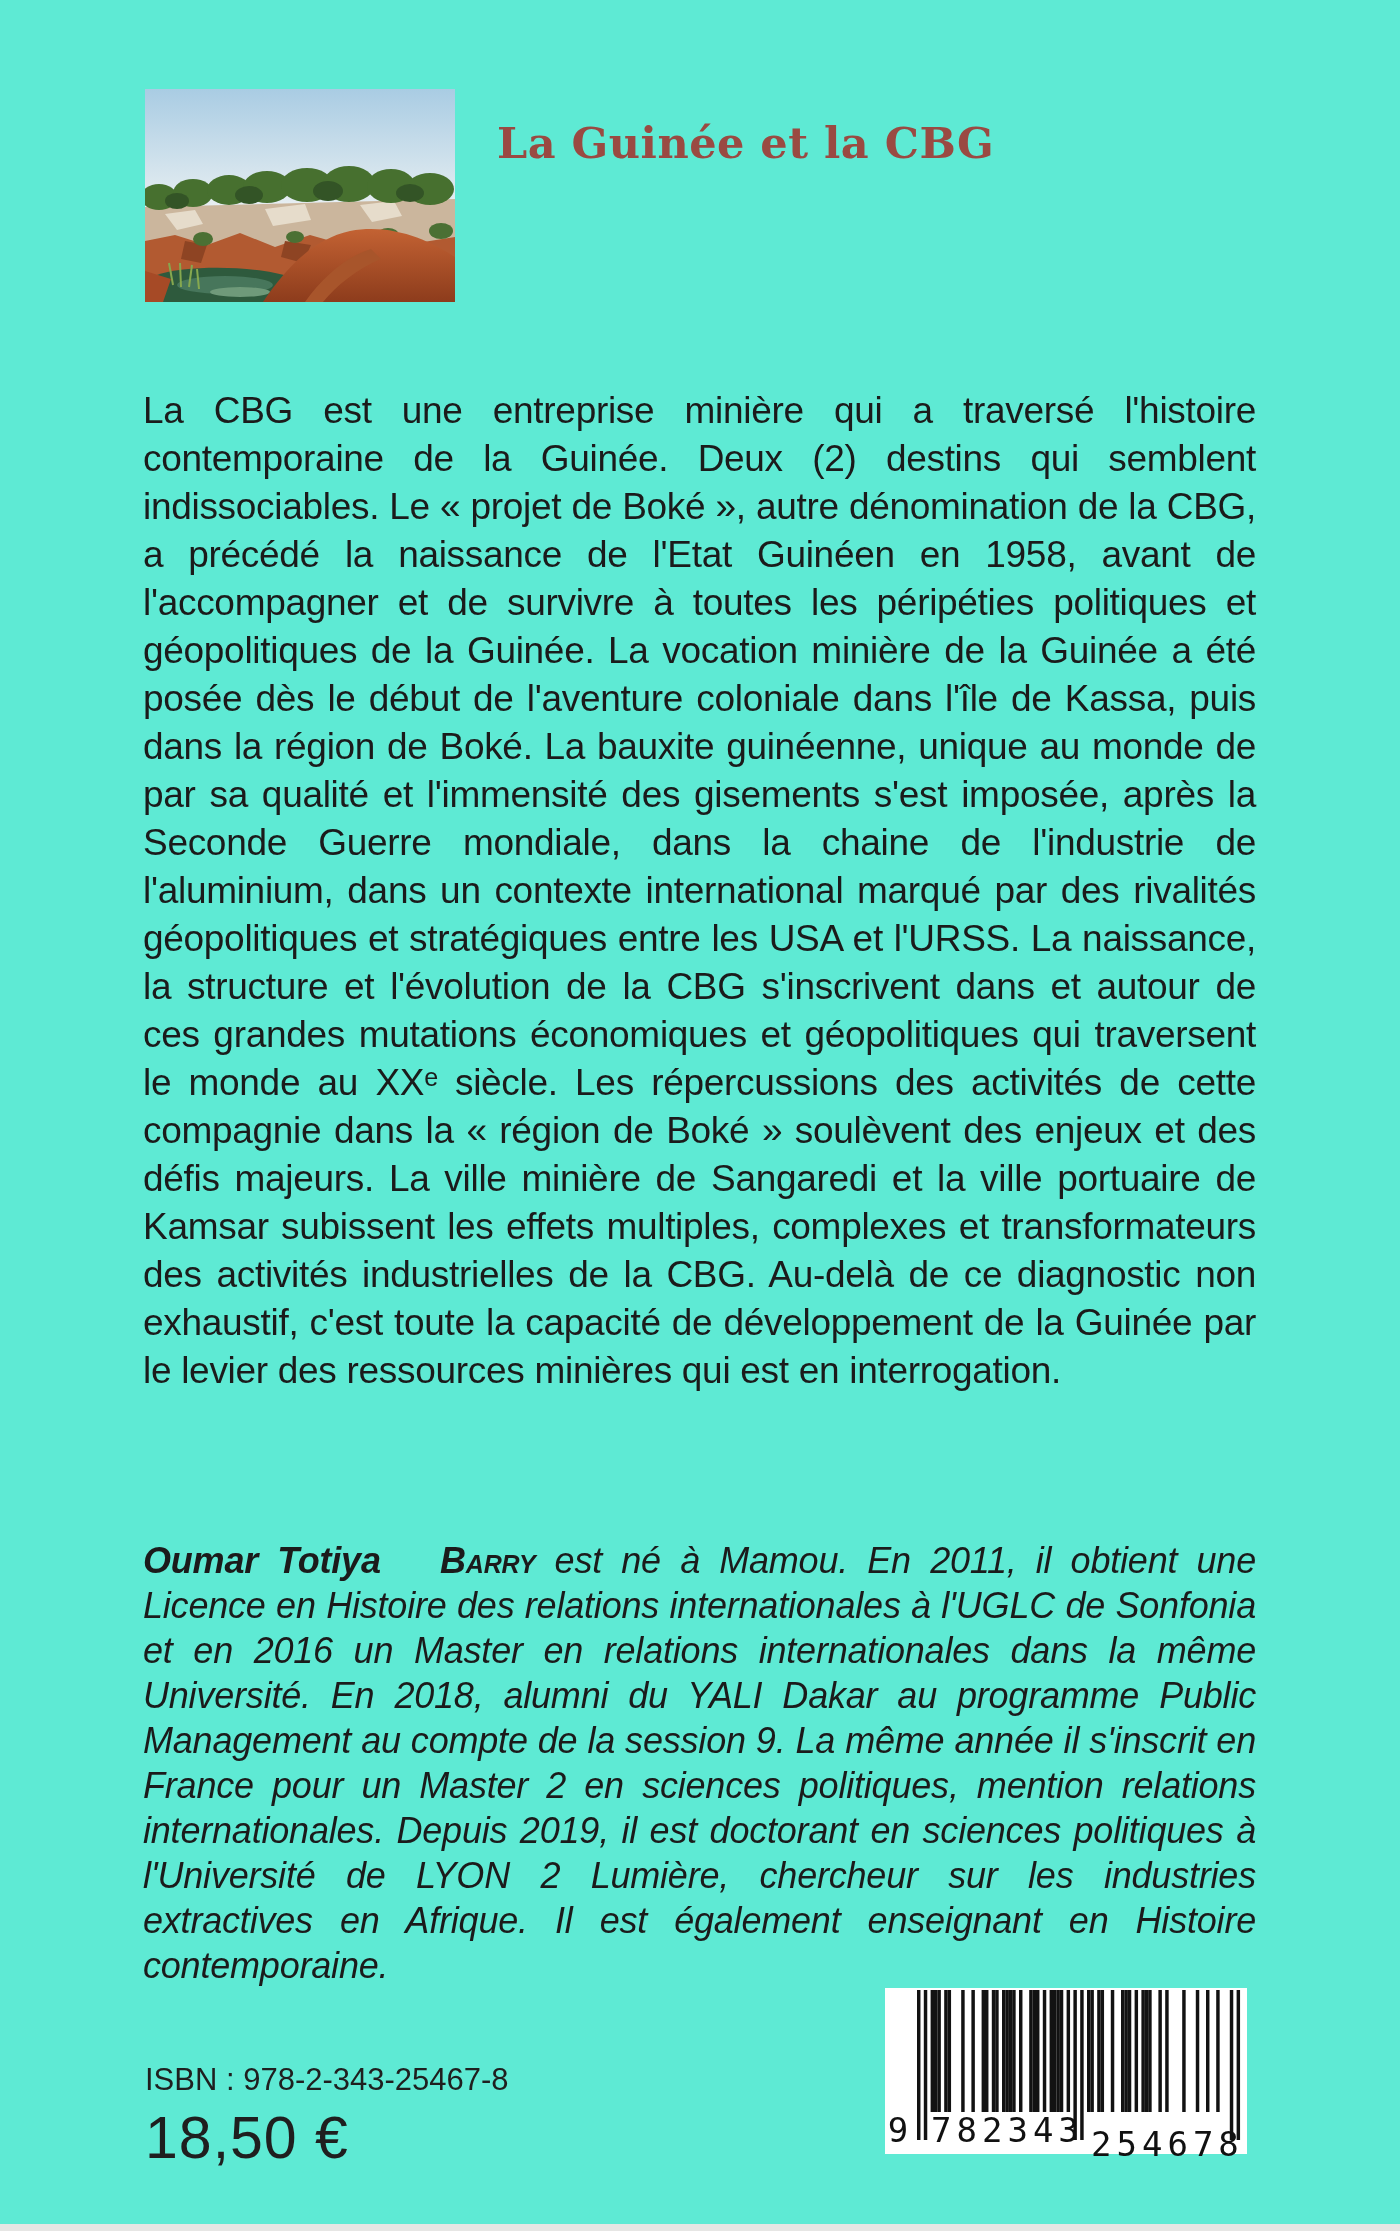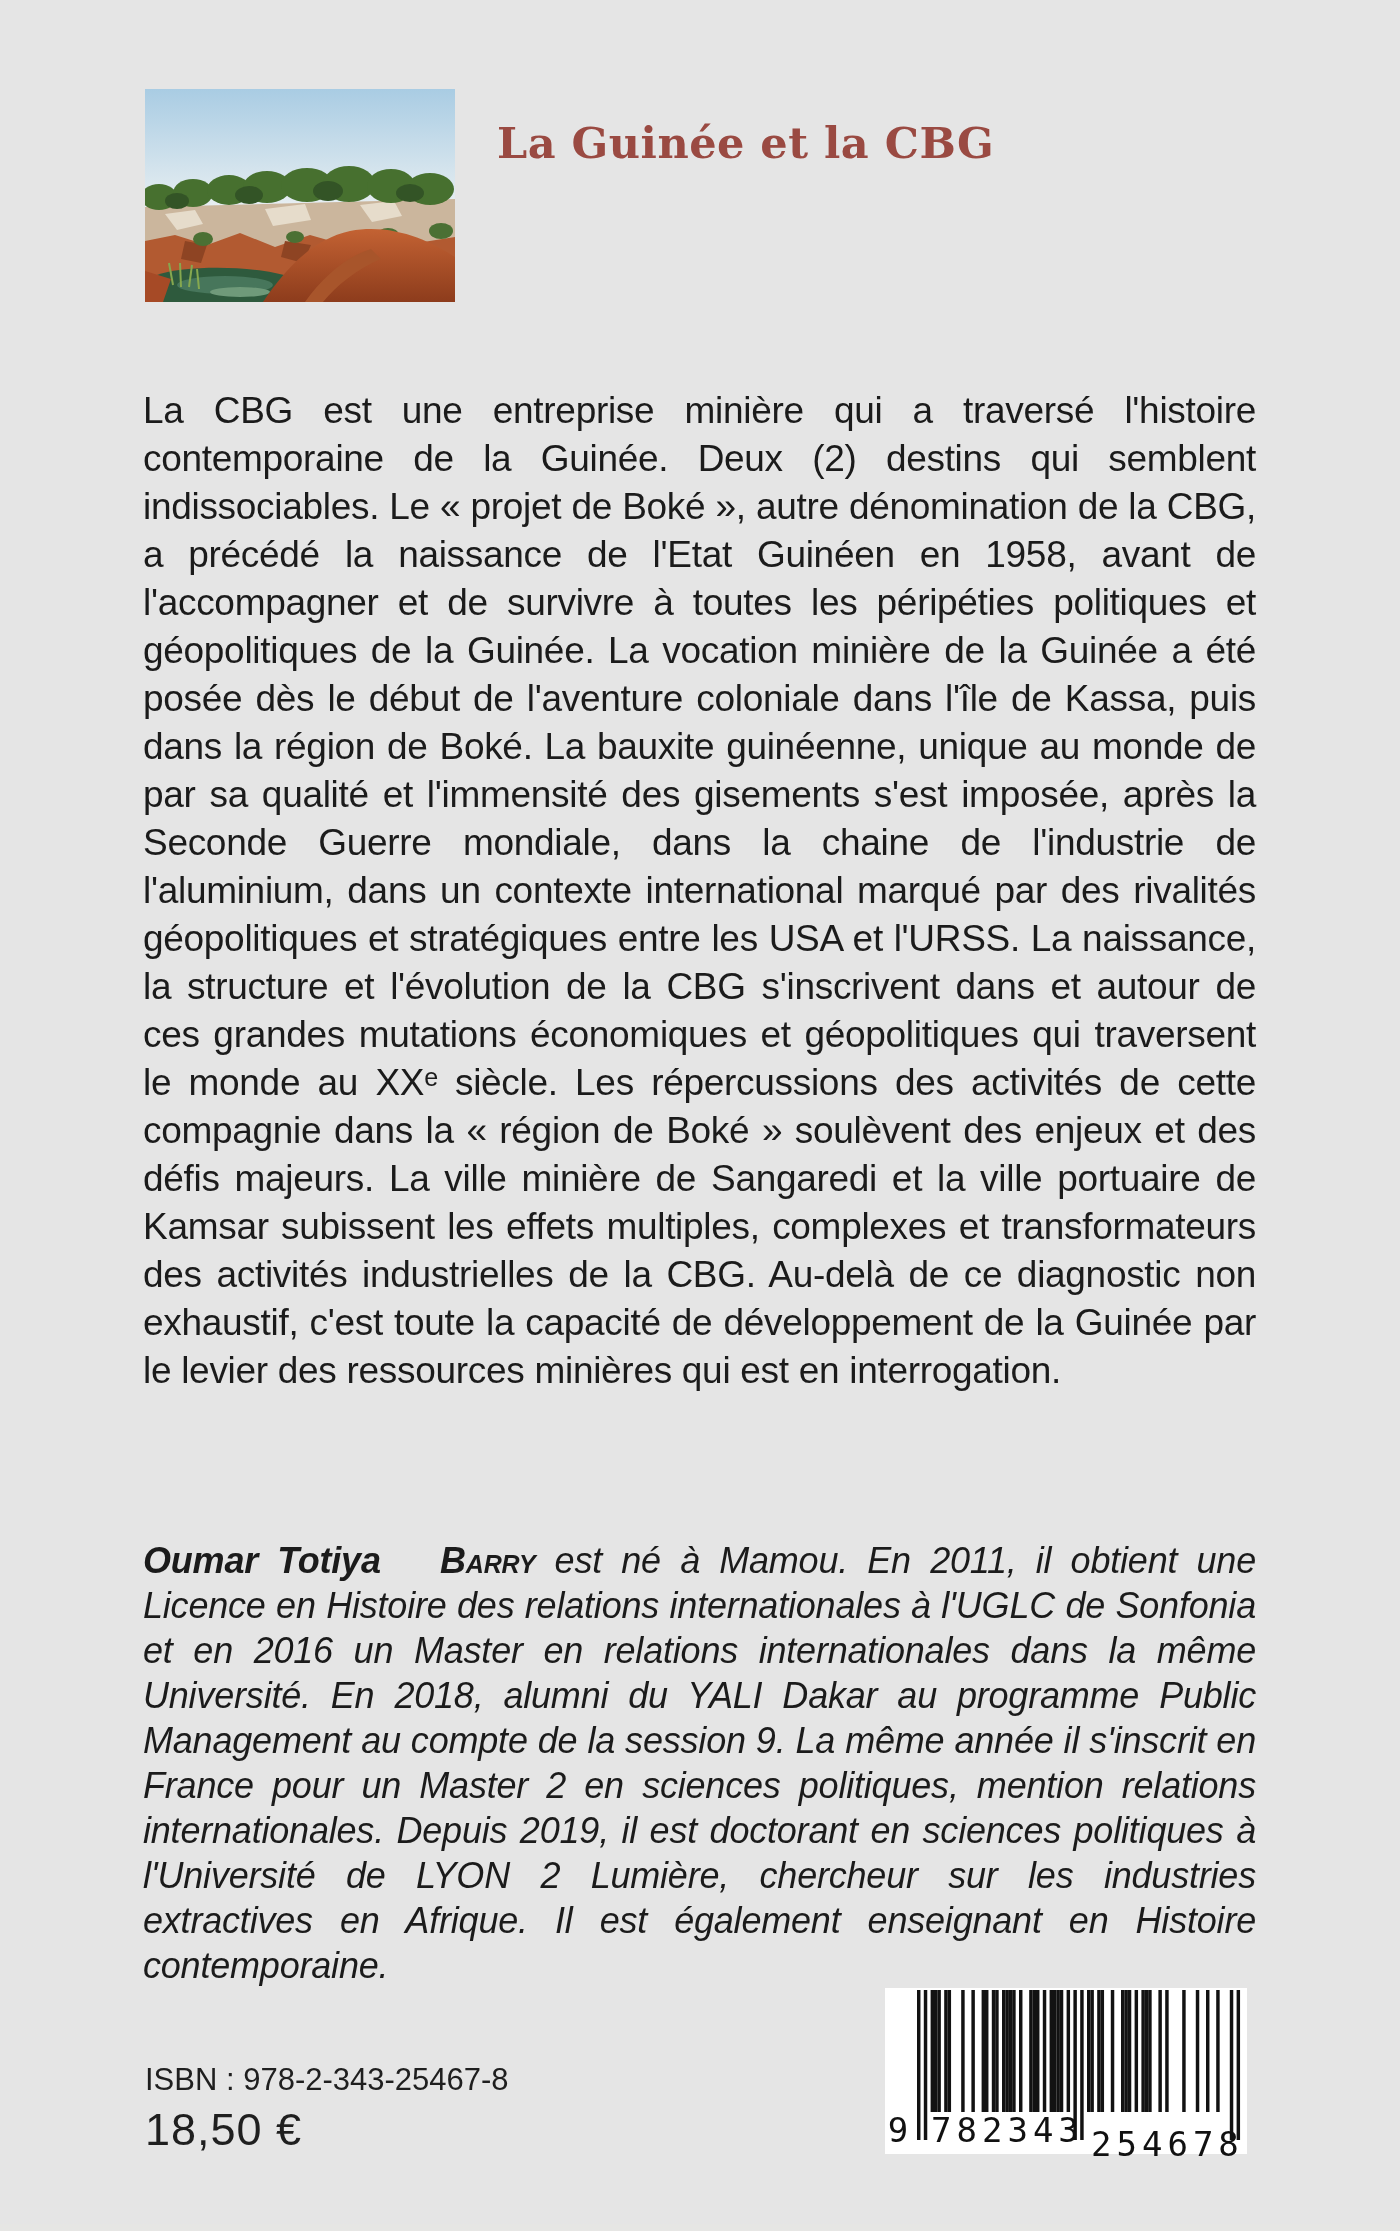--- a/index.html
+++ b/index.html
@@ -1,19 +1,19 @@
 <!DOCTYPE html>
 <html lang="fr"><head>
 <meta charset="utf-8">
 <style>
   html,body{margin:0;padding:0;background:#ffffff;}
   .page{
     position:relative;
     width:1400px;height:2231px;
-    background:#e5e5e5;
+    background:#5eead4;
     overflow:hidden;
     font-family:"Liberation Sans","DejaVu Sans",sans-serif;
     color:#1b1b1b;
   }
   .cover-photo{
     position:absolute;left:145px;top:89px;width:310px;height:213px;
     overflow:hidden;
   }
   .book-title{
     position:absolute;left:497px;top:90px;width:760px;
@@ -42,21 +42,21 @@
   .credit{
     position:absolute;left:145px;top:1998px;
     font-size:30px;color:#222;
   }
   .isbn{
     position:absolute;left:145px;top:2062px;
     font-size:31px;color:#1f1f1f;
   }
   .price{
     position:absolute;left:145px;top:2104px;
-    font-size:45px;color:#1f1f1f;letter-spacing:1px;
+    font-size:59px;color:#1f1f1f;letter-spacing:1px;
   }
   .barcode{
     position:absolute;left:885px;top:1988px;width:362px;height:166px;
     background:#ffffff;
   }
   .barcode svg{position:absolute;left:32px;top:2px;}
   .barcode svg rect{fill:#121212;}
   .bc-digit{
     position:absolute;top:120px;height:44px;
     font-family:"DejaVu Sans Mono","Liberation Mono",monospace;

